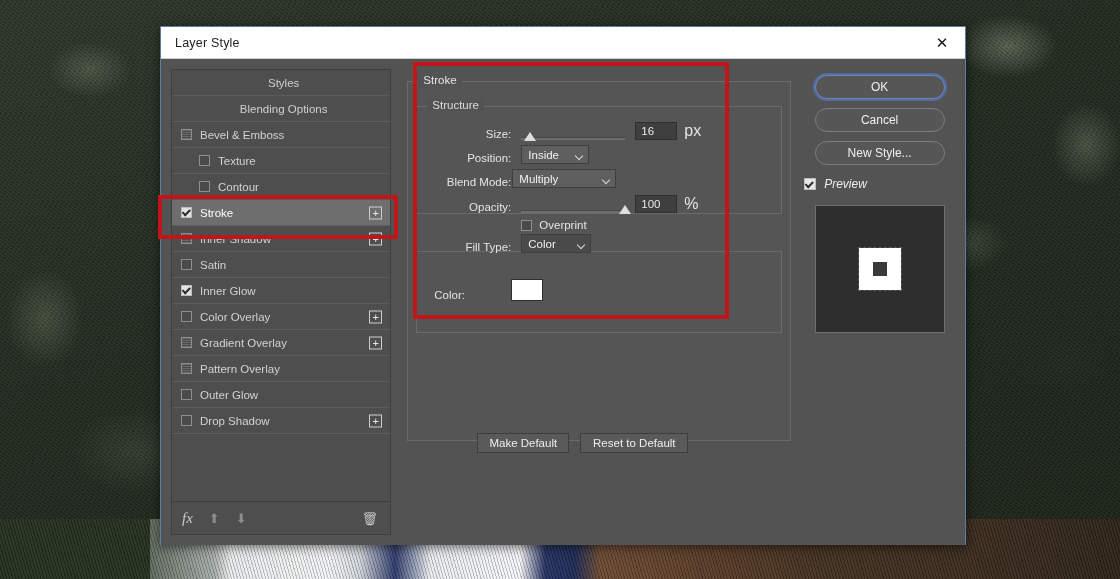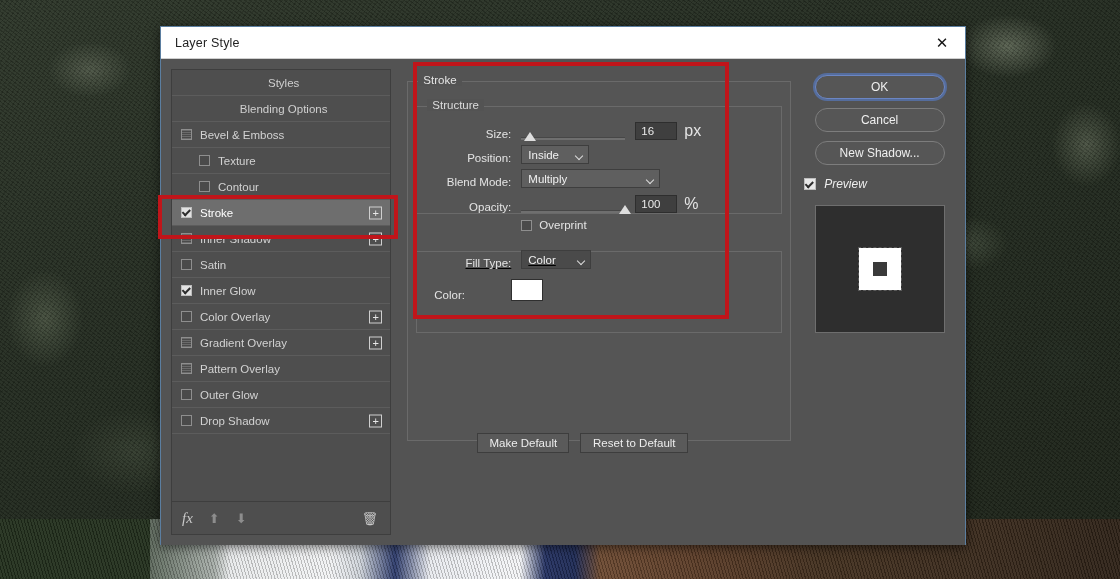--- a/index.html
+++ b/index.html
@@ -420,60 +420,60 @@
           <div class="unit">px</div>
         </div>
 
         <div class="frow" style="left:30px; top:75px; width:350px;">
           <div class="flabel" style="width:82px;">Position:</div>
           <div class="selectbox" style="width:68px; margin-left:10px;">Inside</div>
         </div>
 
         <div class="frow" style="left:30px; top:99px; width:350px;">
           <div class="flabel" style="width:82px;">Blend Mode:</div>
-          <div class="selectbox" style="width:139px; margin-left:10px;">Multiply</div>
+          <div class="selectbox" style="width:104px; margin-left:1px;">Multiply</div>
         </div>
 
         <div class="frow" style="left:30px; top:124px; width:350px;">
           <div class="flabel" style="width:82px;">Opacity:</div>
           <div style="width:104px; margin-left:10px; position:relative;">
             <div class="slider-track"></div>
             <div class="slider-thumb" id="opacity-thumb" style="left: calc(100% - 6px);"></div>
           </div>
           <div class="numfield" style="width:42px; margin-left:10px;">100</div>
           <div class="unit">%</div>
         </div>
 
         <div class="frow cbrow" style="left:122px; top:146px;">
           <div class="cb2"></div>
           <span>Overprint</span>
         </div>
 
         <div class="section-box" style="left:17px; top:182px; width:366px; height:82px;"></div>
 
-        <div class="frow" style="left:30px; top:180px;text-decoration:underline;">
+        <div class="frow" style="left:30px; top:164px;">
           <div class="flabel" style="width:82px;">Fill Type:</div>
           <div class="selectbox" style="width:70px; margin-left:10px; background:#4a4a4a;">Color</div>
         </div>
 
         <div class="frow" style="left:30px; top:212px;">
           <div class="flabel" style="width:82px; text-align:left; padding-left:5px;">Color:</div>
           <div class="swatch" id="color-swatch" style="background: rgb(255, 255, 255);"></div>
         </div>
 
         <div style="position:absolute; left:78px; top:364px; display:flex; gap:11px;">
           <div class="defbtn" style="width:92px;">Make Default</div>
           <div class="defbtn" style="width:108px;">Reset to Default</div>
         </div>
       </div>
 
       <div id="right-col">
         <div class="pbtn focused" style="margin-top:6px;">OK</div>
         <div class="pbtn" style="margin-top:9px;">Cancel</div>
-        <div class="pbtn" style="margin-top:9px;">New Shadow...</div>
+        <div class="pbtn" style="margin-top:9px;">New Style...</div>
 
         <div id="preview-row">
           <div class="cb3"></div>
           <span>Preview</span>
         </div>
 
         <div id="thumb">
           <div id="thumb-square">
             <div id="thumb-inner"></div>
           </div>

